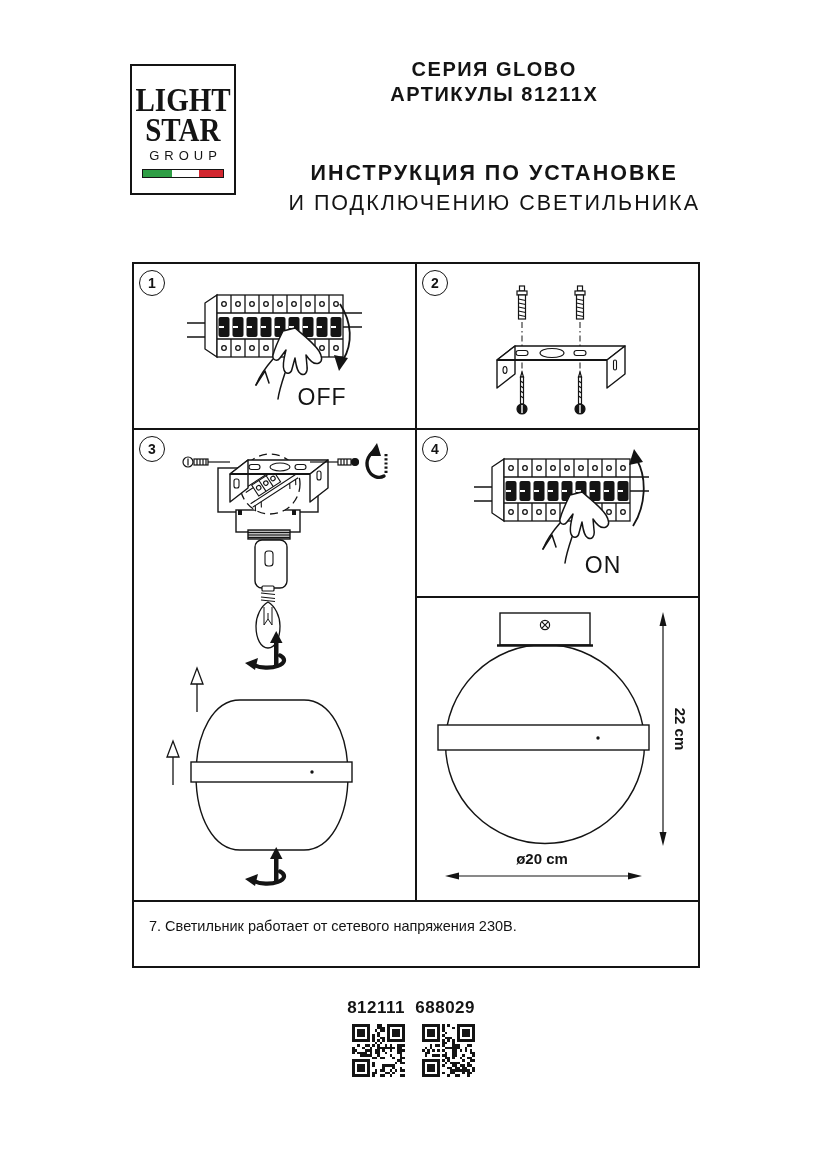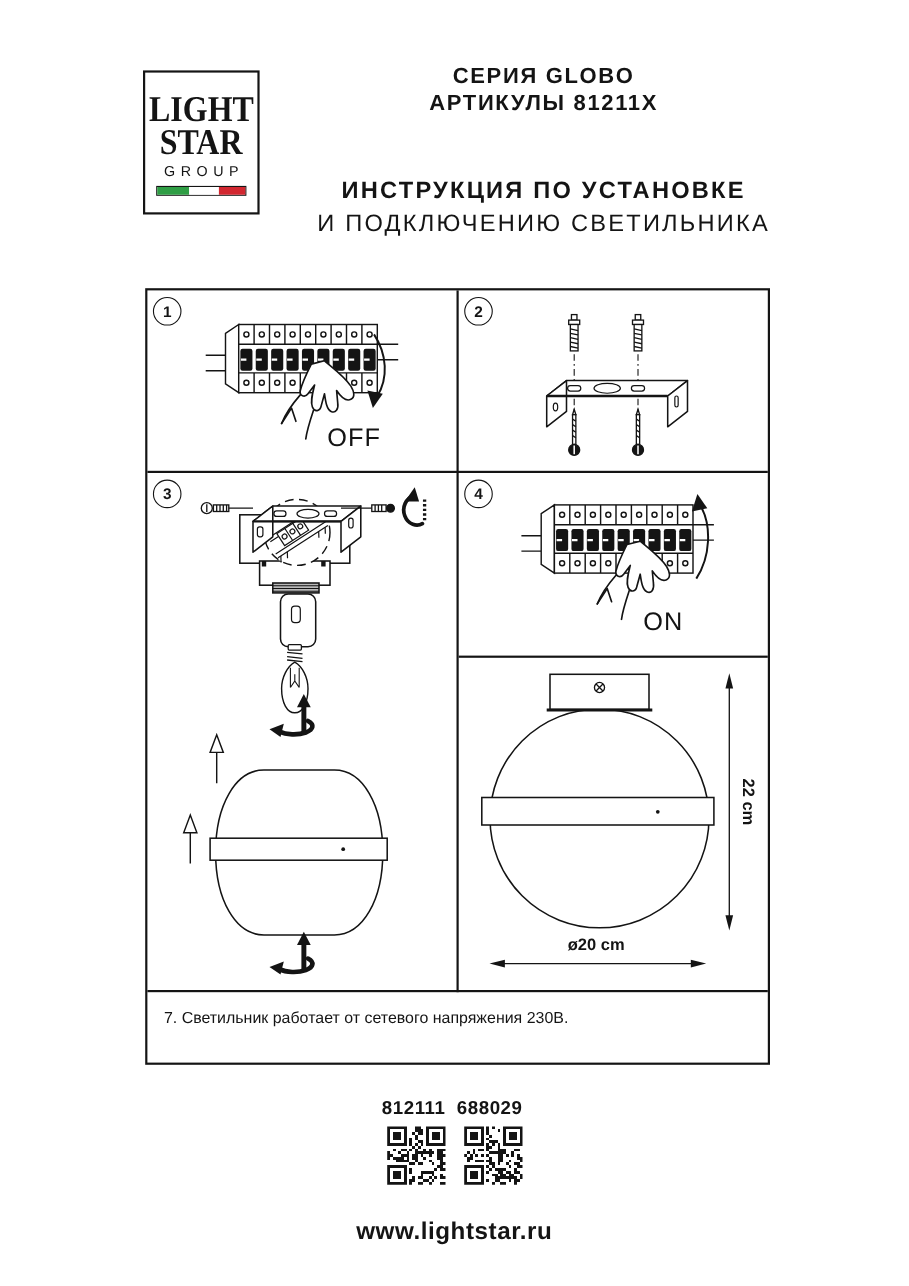--- a/index.html
+++ b/index.html
@@ -351,14 +351,13 @@
     </div>
     <div class="code-col">
       <div class="code-label">688029</div>
       <svg class="qr" viewBox="0 0 21 21" shape-rendering="crispEdges">
           <path fill-rule="evenodd" d="M0,0h7v7h-7z M1,1h5v5h-5z M2,2h3v3h-3z M14,0h7v7h-7z M15,1h5v5h-5z M16,2h3v3h-3z M0,14h7v7h-7z M1,15h5v5h-5z M2,16h3v3h-3z"></path>
           <path d="M8,0h1v1h-1zM10,0h1v1h-1zM8,1h1v1h-1zM12,1h1v1h-1zM8,2h1v1h-1zM9,3h1v1h-1zM8,4h1v1h-1zM9,5h1v1h-1zM10,5h1v1h-1zM11,5h1v1h-1zM8,6h1v1h-1zM10,6h1v1h-1zM12,6h1v1h-1zM8,7h1v1h-1zM9,7h1v1h-1zM12,7h1v1h-1zM3,8h1v1h-1zM5,8h1v1h-1zM6,8h1v1h-1zM8,8h1v1h-1zM12,8h1v1h-1zM13,8h1v1h-1zM14,8h1v1h-1zM18,8h1v1h-1zM19,8h1v1h-1zM1,9h1v1h-1zM3,9h1v1h-1zM9,9h1v1h-1zM10,9h1v1h-1zM11,9h1v1h-1zM12,9h1v1h-1zM13,9h1v1h-1zM14,9h1v1h-1zM17,9h1v1h-1zM0,10h1v1h-1zM2,10h1v1h-1zM4,10h1v1h-1zM6,10h1v1h-1zM8,10h1v1h-1zM12,10h1v1h-1zM13,10h1v1h-1zM15,10h1v1h-1zM17,10h1v1h-1zM19,10h1v1h-1zM1,11h1v1h-1zM2,11h1v1h-1zM9,11h1v1h-1zM12,11h1v1h-1zM13,11h1v1h-1zM19,11h1v1h-1zM20,11h1v1h-1zM1,12h1v1h-1zM4,12h1v1h-1zM5,12h1v1h-1zM6,12h1v1h-1zM8,12h1v1h-1zM9,12h1v1h-1zM12,12h1v1h-1zM13,12h1v1h-1zM16,12h1v1h-1zM20,12h1v1h-1zM9,13h1v1h-1zM10,13h1v1h-1zM12,13h1v1h-1zM15,13h1v1h-1zM18,13h1v1h-1zM19,13h1v1h-1zM8,14h1v1h-1zM10,14h1v1h-1zM16,14h1v1h-1zM19,14h1v1h-1zM20,14h1v1h-1zM9,15h1v1h-1zM11,15h1v1h-1zM12,15h1v1h-1zM13,15h1v1h-1zM14,15h1v1h-1zM18,15h1v1h-1zM8,16h1v1h-1zM12,16h1v1h-1zM13,16h1v1h-1zM15,16h1v1h-1zM16,16h1v1h-1zM18,16h1v1h-1zM19,16h1v1h-1zM10,17h1v1h-1zM11,17h1v1h-1zM13,17h1v1h-1zM14,17h1v1h-1zM16,17h1v1h-1zM17,17h1v1h-1zM20,17h1v1h-1zM11,18h1v1h-1zM12,18h1v1h-1zM13,18h1v1h-1zM14,18h1v1h-1zM15,18h1v1h-1zM16,18h1v1h-1zM17,18h1v1h-1zM18,18h1v1h-1zM20,18h1v1h-1zM8,19h1v1h-1zM11,19h1v1h-1zM12,19h1v1h-1zM16,19h1v1h-1zM18,19h1v1h-1zM19,19h1v1h-1zM10,20h1v1h-1zM13,20h1v1h-1zM14,20h1v1h-1zM18,20h1v1h-1z"></path>
         </svg>
     </div>
   </div>
 
-  <div class="site">www.lightstar.ru</div>
 </div>
 
 </body></html>

